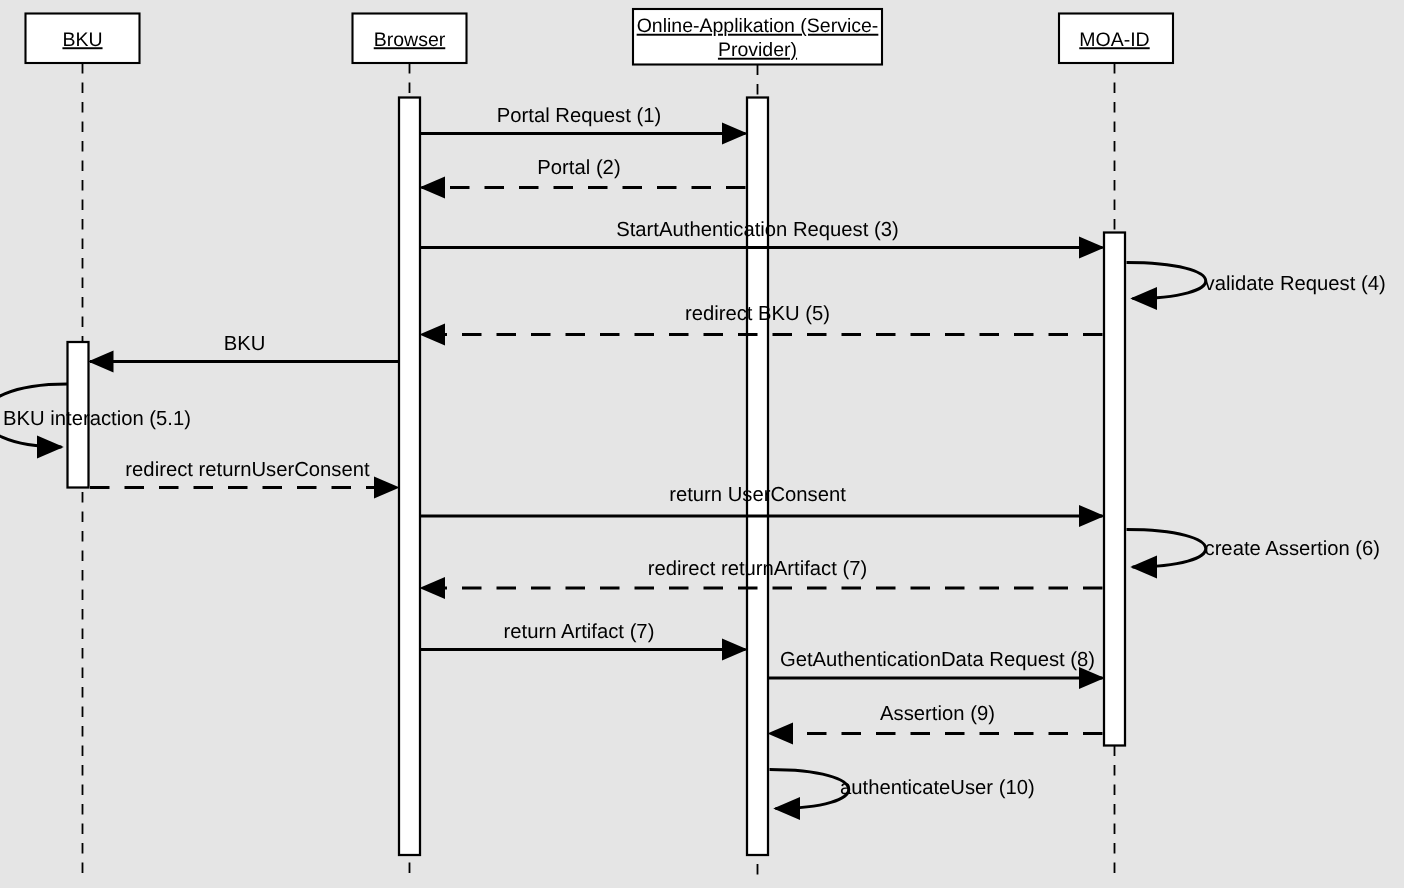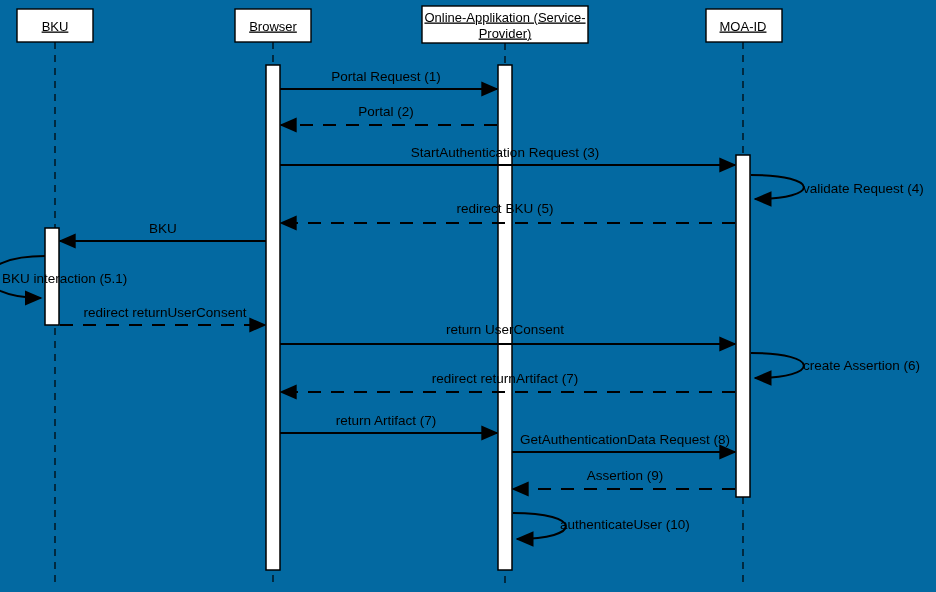--- a/index.html
+++ b/index.html
@@ -10,21 +10,21 @@
   body {
     width: 936px;
     height: 592px;
     overflow: hidden;
     font-family: "Liberation Sans", sans-serif;
   }
   #diagram-root {
     position: relative;
     width: 936px;
     height: 592px;
-    background: #0369a1;
+    background: #e5e5e5;
   }
   svg.seq {
     display: block;
     width: 936px;
     height: 592px;
   }
   .lifeline-box {
     fill: #ffffff;
     stroke: #000000;
     stroke-width: 1.4;

